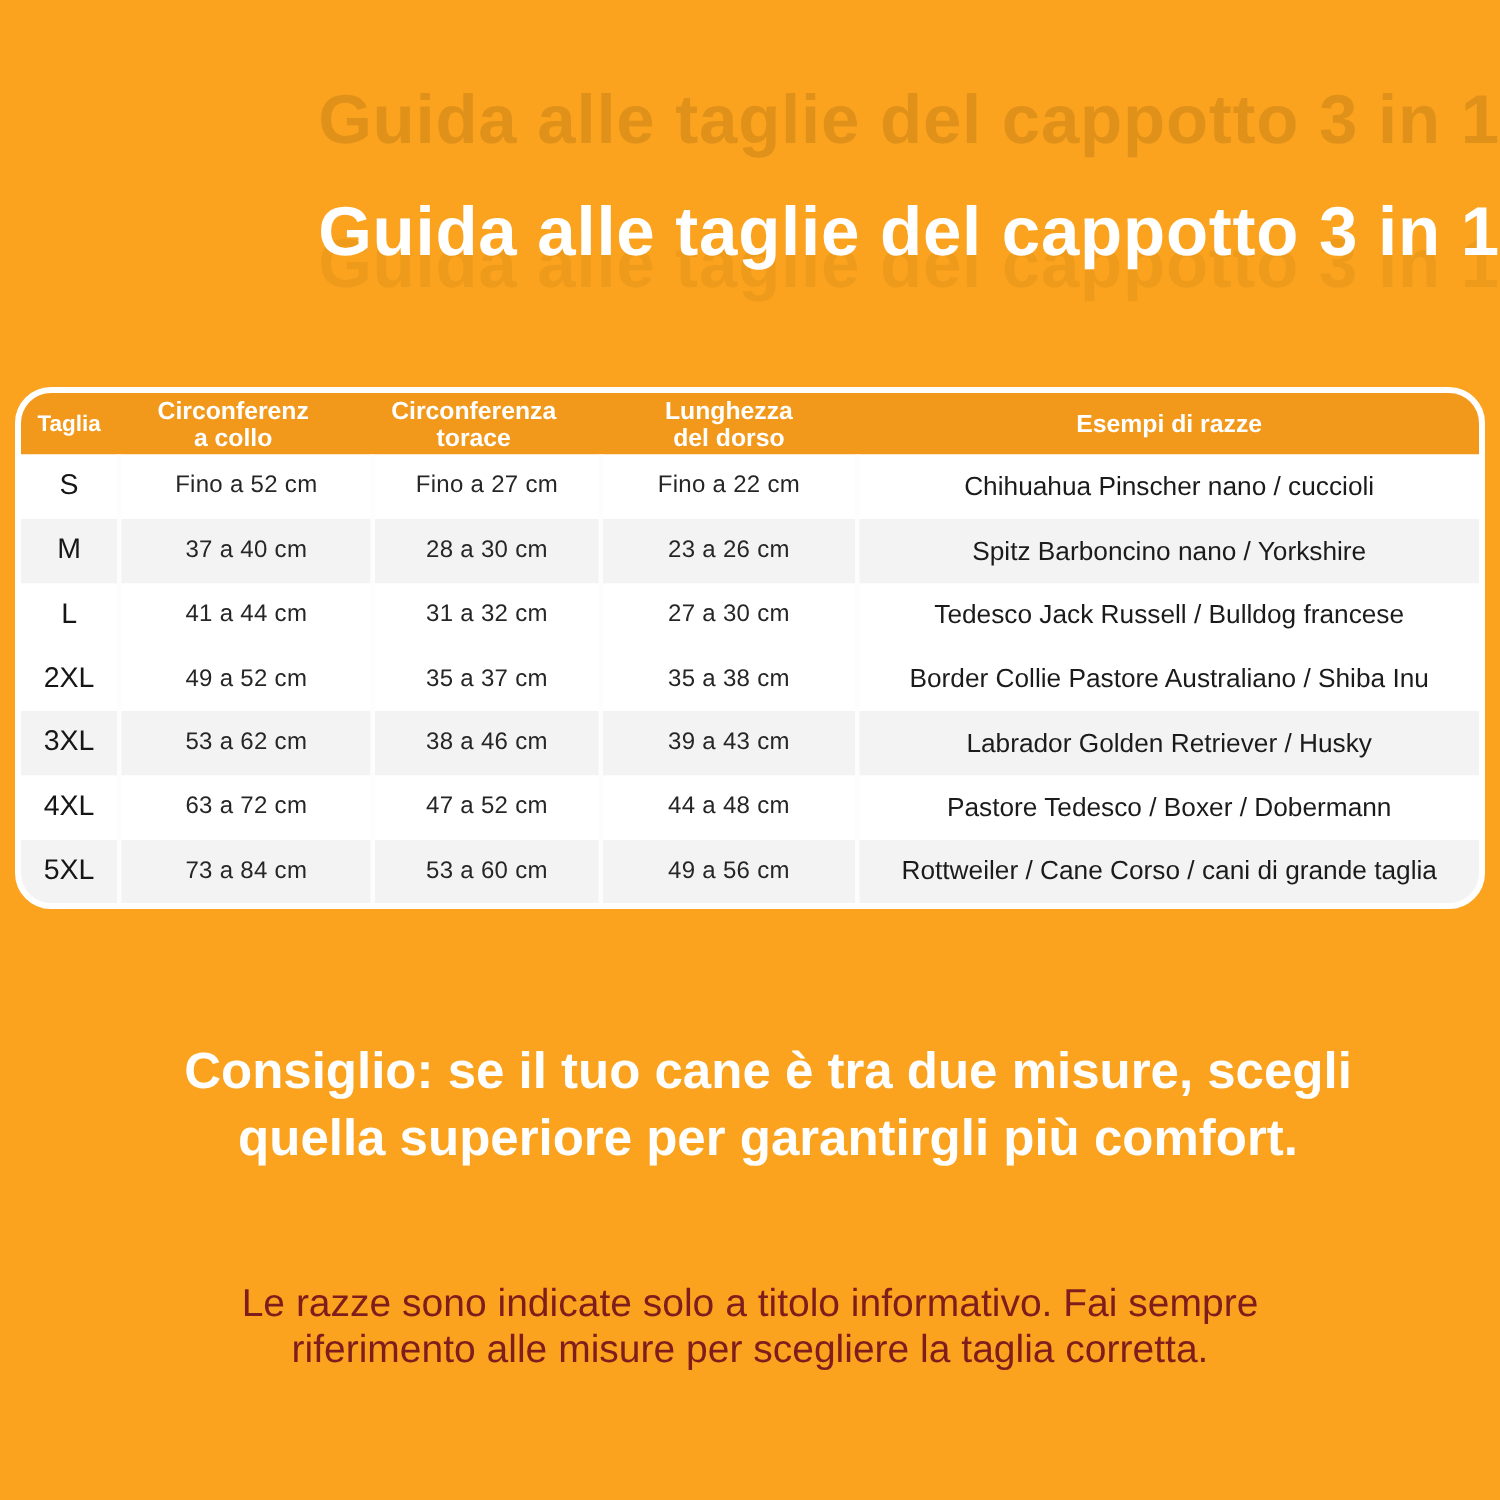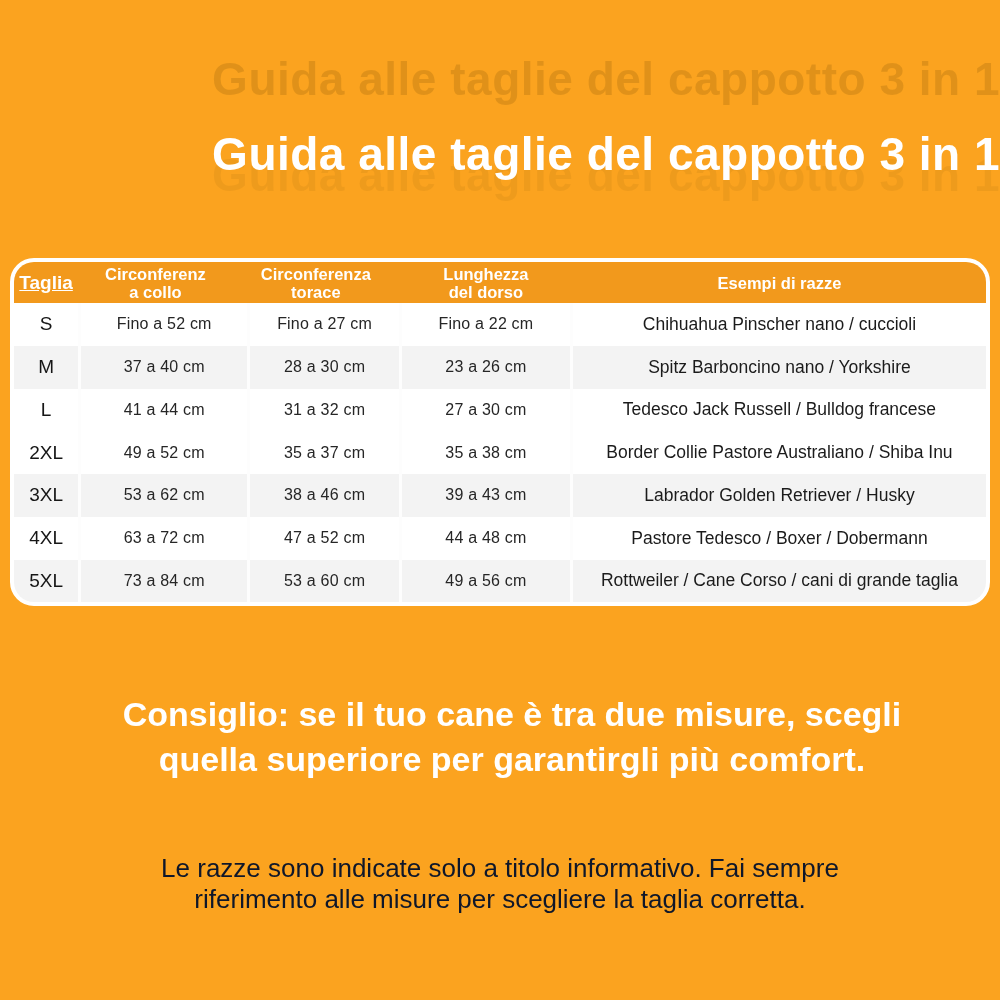--- a/index.html
+++ b/index.html
@@ -51,23 +51,22 @@
     color: #ffffff;
     font-weight: bold;
   }
   .thead .cell {
     font-size: 16.5px;
     line-height: 18px;
     white-space: pre-line;
     border-left: 3px solid transparent;
   }
   .thead .c-taglia {
-    font-size: 19px;
+    font-size: 15px;
     border-left: none;
-    text-decoration: underline;
   }
   .trow {
     display: flex;
     height: 42.75px;
     background: #ffffff;
   }
   .trow.alt { background: #F3F3F3; }
   .cell {
     display: flex;
     align-items: center;
@@ -107,21 +106,21 @@
     padding-left: 12px;
   }
   .note {
     position: absolute;
     top: 853px;
     left: 0;
     width: 1000px;
     text-align: center;
     font-size: 26px;
     line-height: 31px;
-    color: #0f172a;
+    color: #7f1d1d;
     white-space: pre-line;
   }
 </style>
 </head>
 <body>
 
 <div class="title title-ghost title-ghost-top">Guida alle taglie del cappotto 3 in 1</div>
 <div class="title title-ghost title-ghost-bottom">Guida alle taglie del cappotto 3 in 1</div>
 <h1 class="title title-main">Guida alle taglie del cappotto 3 in 1</h1>
 

